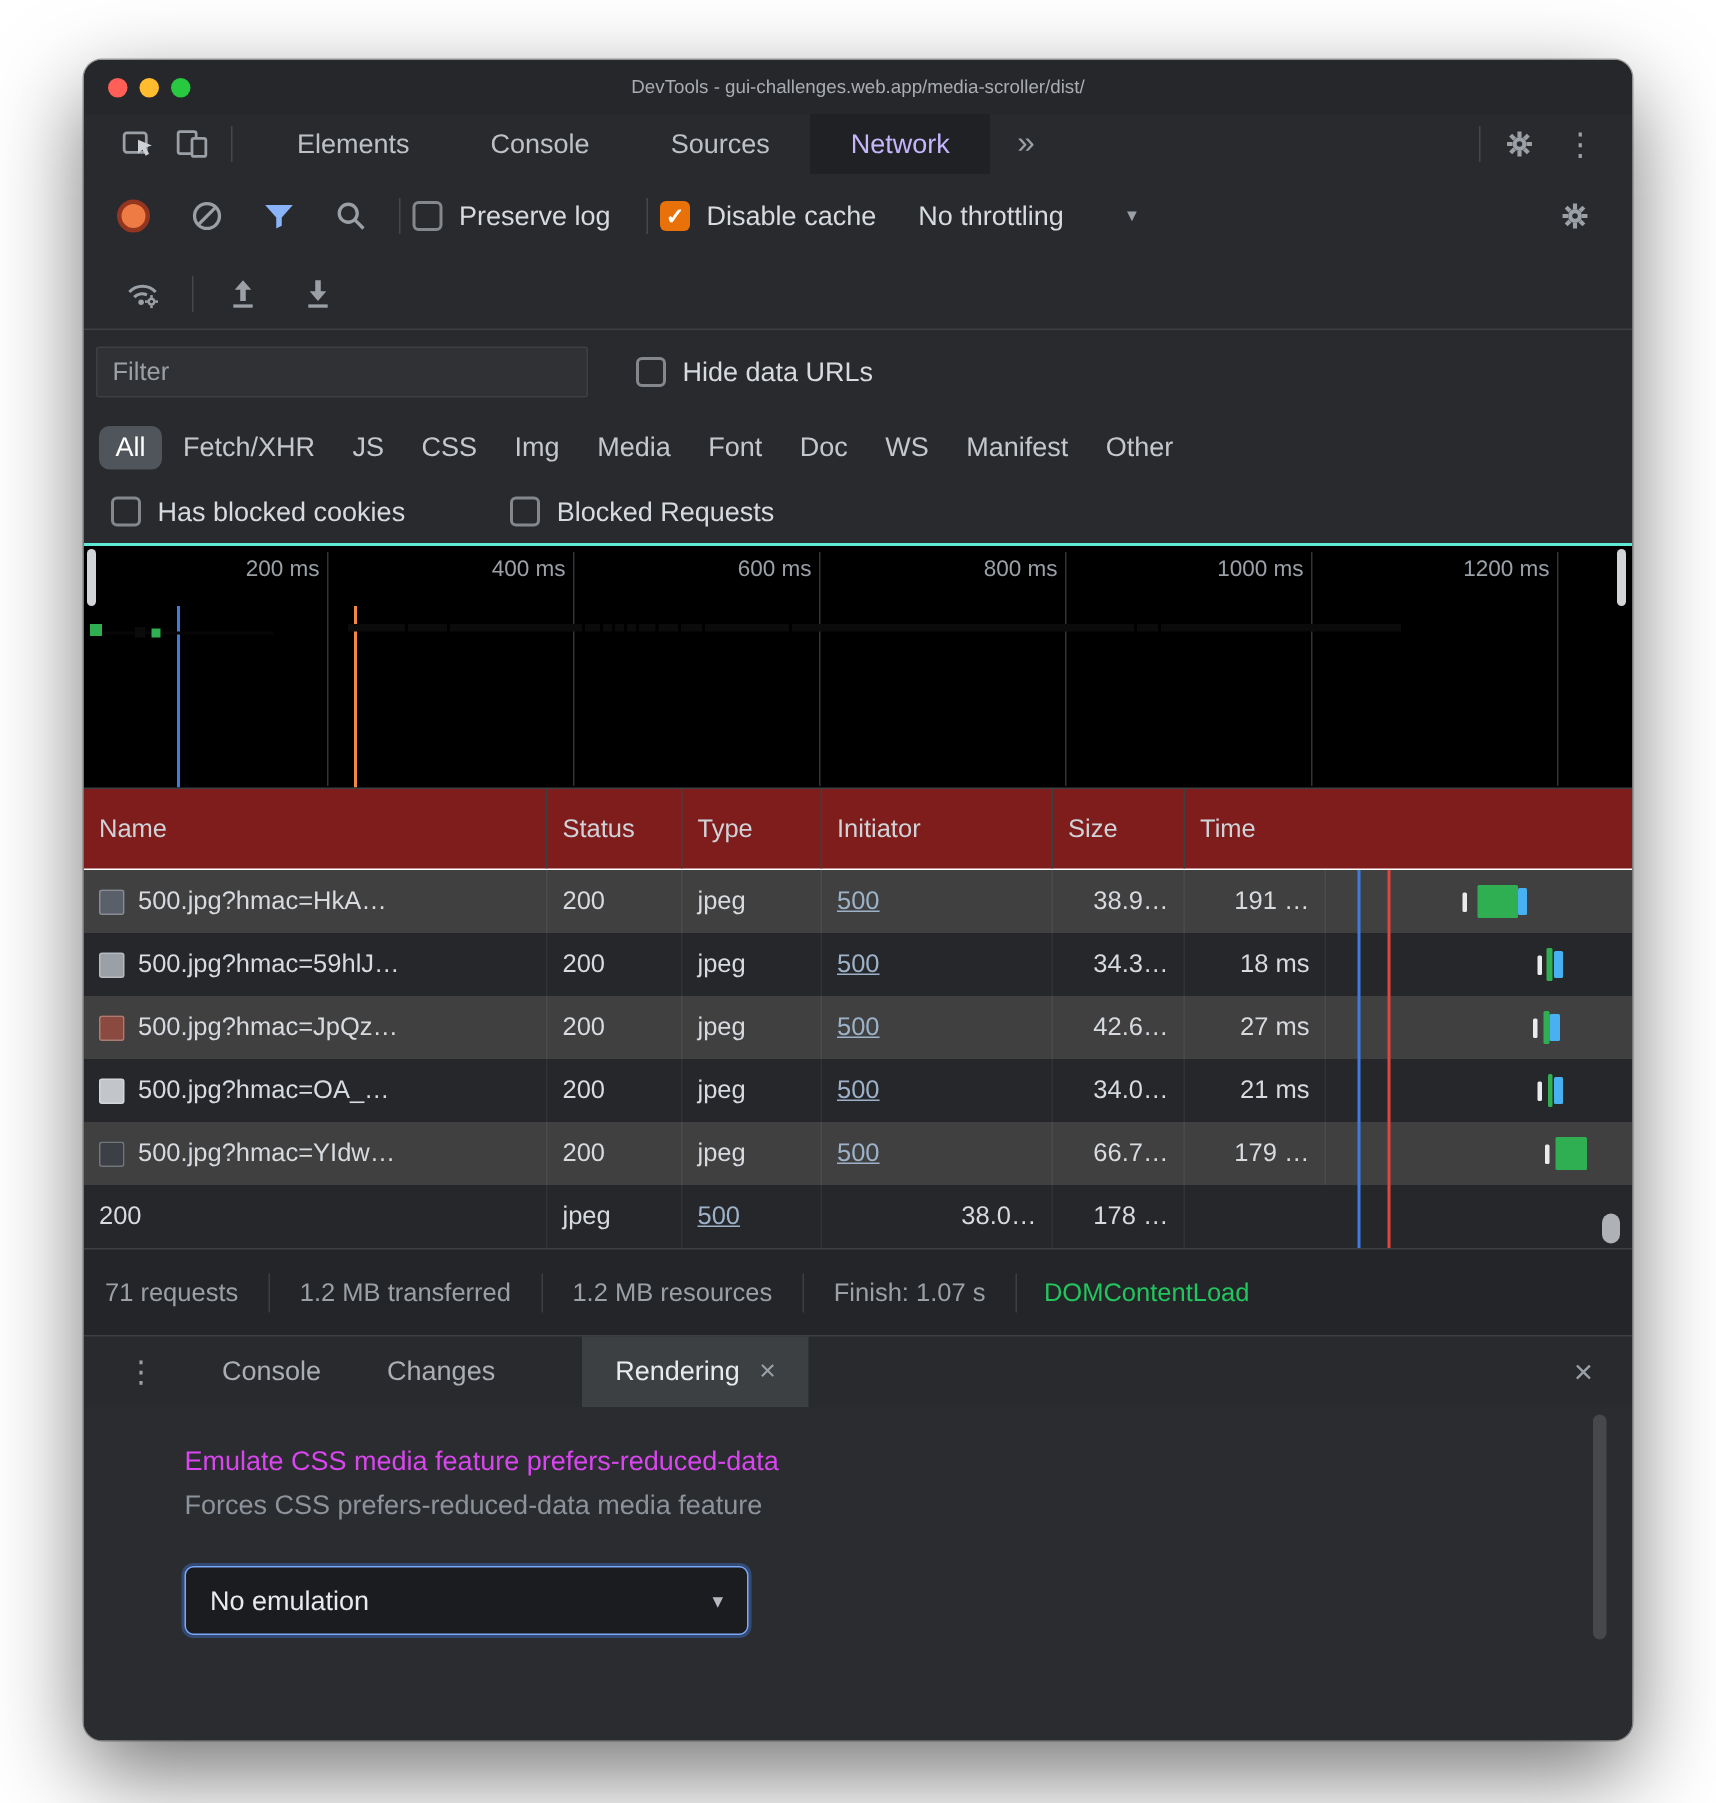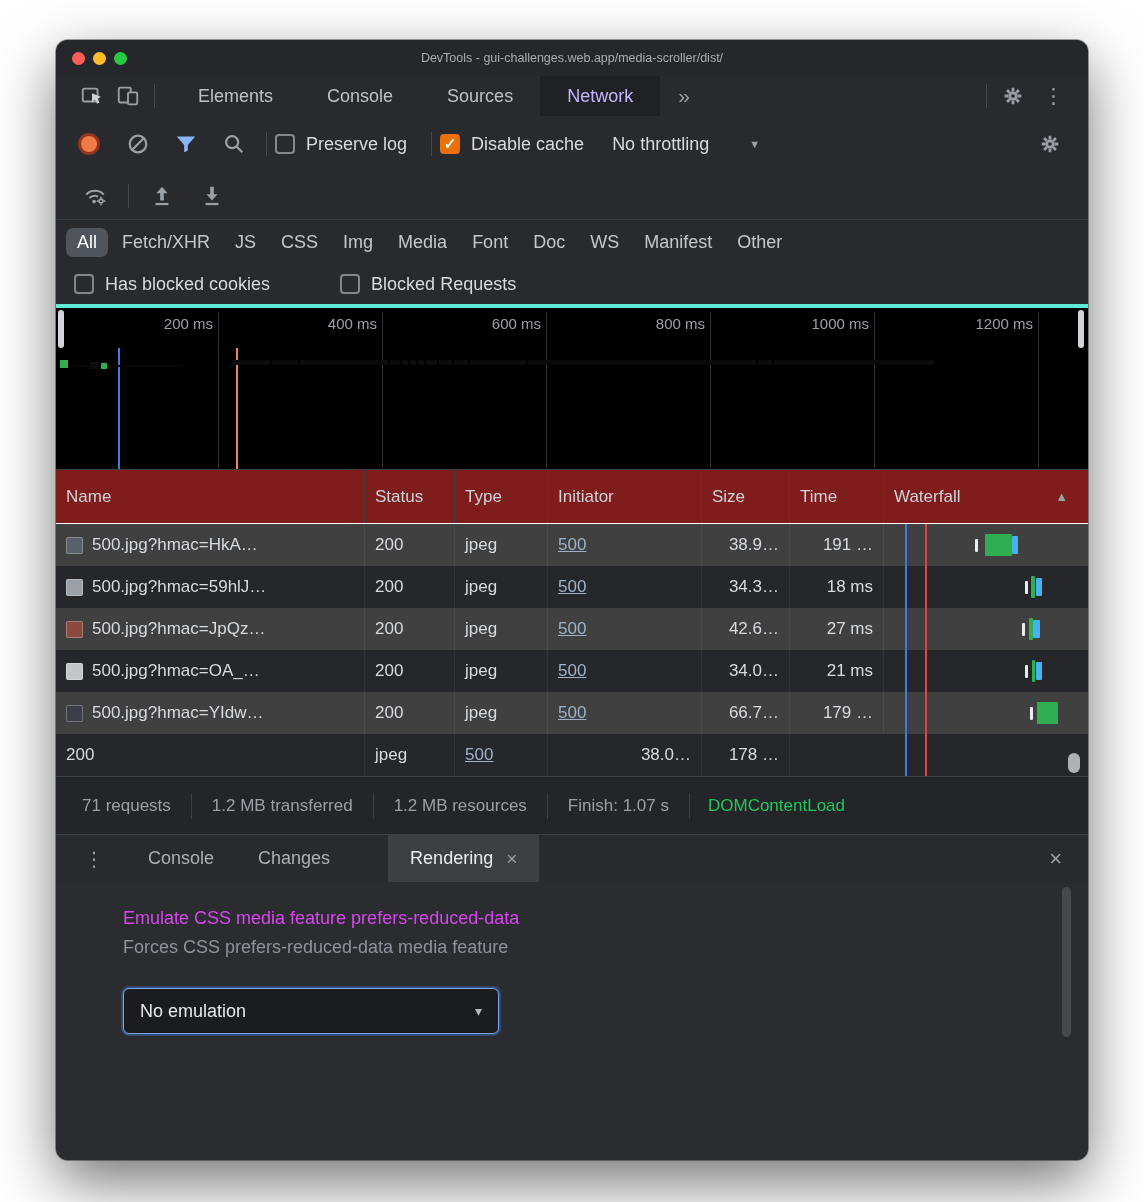--- a/index.html
+++ b/index.html
@@ -42,21 +42,21 @@
   .filterrow{height:56px;padding:0 8px}
   .filter-input{width:328px;height:34px;background:#2f3134;border:1px solid #3c4043;border-radius:2px;color:#e8eaed;
     font-size:17px;padding:0 10px;outline:none;font-family:inherit}
   .filter-input::placeholder{color:#9aa0a6}
   .ml32{margin-left:32px}
   .gap-lg{margin-right:70px}
   
   .chiprow{height:44px;padding:0 10px}
   .chip{font-size:18px;color:#c4c8cd;padding:4px 11px;border-radius:7px;cursor:pointer;white-space:nowrap;margin-right:3px}
   .chip.active{background:#50545b;color:#ffffff}
-  .cbrow{height:44px;padding:0 10px 0 18px;border-bottom:4px solid #5eead4}
+  .cbrow{height:44px;padding:0 10px 0 18px;border-bottom:2px solid #5eead4}
   
   .timeline{height:162px;position:relative;background:#000000;border-bottom:1px solid #3c4043;flex:0 0 auto;overflow:hidden}
   .ovmark{position:absolute}
   .ruler-label{position:absolute;top:7px;width:156px;text-align:right;font-size:15px;color:#9aa0a6}
   .handle{position:absolute;top:2px;width:6px;height:38px;background:#d2d4d7;border-radius:3px;z-index:2;cursor:ew-resize}
   .handle.l{left:2px}.handle.r{right:4px}
   .ovline{position:absolute;top:40px;bottom:0;width:2px}
   .ovline.blue{left:62px}.ovline.orange{left:180px}
   
   .thead{height:54px;background:#7f1d1d;display:grid;grid-template-columns:309px 90px 93px 154px 88px 94px 1fr;
@@ -78,21 +78,21 @@
   .wf-green{top:10px;height:22px}
   .wf-blue{top:12px;height:18px}
   .vline{position:absolute;top:0;bottom:0;width:2px;z-index:2}
   .vline.dcl{left:849px}
   .vline.load{left:869px}
   .tbody-scroll{position:absolute;right:8px;bottom:3px;width:12px;height:20px;background:#aeb2b7;border-radius:6px;z-index:4;cursor:pointer}
   
   .summary{height:58px;background:#242528;border-top:1px solid #3c4043;display:flex;align-items:center;font-size:17px;
     color:#9aa0a6;flex:0 0 auto;overflow:hidden;white-space:nowrap}
   .sum-item{padding:0 20px;border-right:1px solid #3c4043;height:26px;display:flex;align-items:center}
-  .sum-item:first-child{padding-left:26px}
+  .sum-item:first-child{padding-left:14px}
   .sum-dcl{padding-left:18px}
   
   .dtabbar{height:48px;background:#292a2d;border-top:1px solid #3c4043;display:flex;align-items:center;flex:0 0 auto}
   .dkebab{color:#9aa0a6;font-size:20px;padding:0 22px 0 28px;cursor:pointer}
   .dtab{height:100%;display:flex;align-items:center;padding:0 22px;font-size:18px;color:#abafb5;cursor:pointer}
   .dtab.active{background:#3c4043;color:#e8eaed;margin-left:36px;gap:13px}
   .dtab-x{color:#9aa0a6;font-size:19px}
   .dclose{color:#9aa0a6;font-size:22px;padding:0 26px;cursor:pointer}
   .dcontent{flex:1;background:#2b2c30;position:relative;padding:26px 0 0 67px}
   .dtitle{font-size:18px;color:#d946ef}
@@ -217,20 +217,25 @@
         </svg>
     </span>
     <span class="icon-btn">
       <svg class="i" viewBox="0 0 26 26">
           <path d="M13 18l6-7h-4V3h-4v8H7z" fill="#9aa0a6"></path>
           <rect x="6" y="20.5" width="14" height="2.4" fill="#9aa0a6"></rect>
         </svg>
     </span>
   </div>
 
+  <div class="tb filterrow">
+    <input class="filter-input" placeholder="Filter" style="">
+    <span class="check ml32"></span>
+    <span class="cklabel">Hide data URLs</span>
+  </div>
 
   <div class="tb chiprow">
       <span class="chip active">All</span>
       <span class="chip">Fetch/XHR</span>
       <span class="chip">JS</span>
       <span class="chip">CSS</span>
       <span class="chip">Img</span>
       <span class="chip">Media</span>
       <span class="chip">Font</span>
       <span class="chip">Doc</span>
@@ -297,24 +302,20 @@
       </div>
       <div class="hcell">
         <span class="hlabel">Initiator</span>
       </div>
       <div class="hcell">
         <span class="hlabel">Size</span>
       </div>
       <div class="hcell">
         <span class="hlabel">Time</span>
       </div>
-      <div class="hcell">
-        <span class="hlabel">Waterfall</span>
-        <span class="sort">▲</span>
-      </div>
     </div>
 
   <div class="tbody">
     <div class="vline dcl" style="background: rgb(61, 125, 224);"></div>
     <div class="vline load" style="background: rgb(224, 70, 60);"></div>
     <div class="tbody-scroll"></div>
   <div class="trow">
         <div class="cell c-name">
           <span class="thumb" style="background: rgb(90, 96, 105);"></span>
           <span class="ntxt">500.jpg?hmac=HkA…</span>

